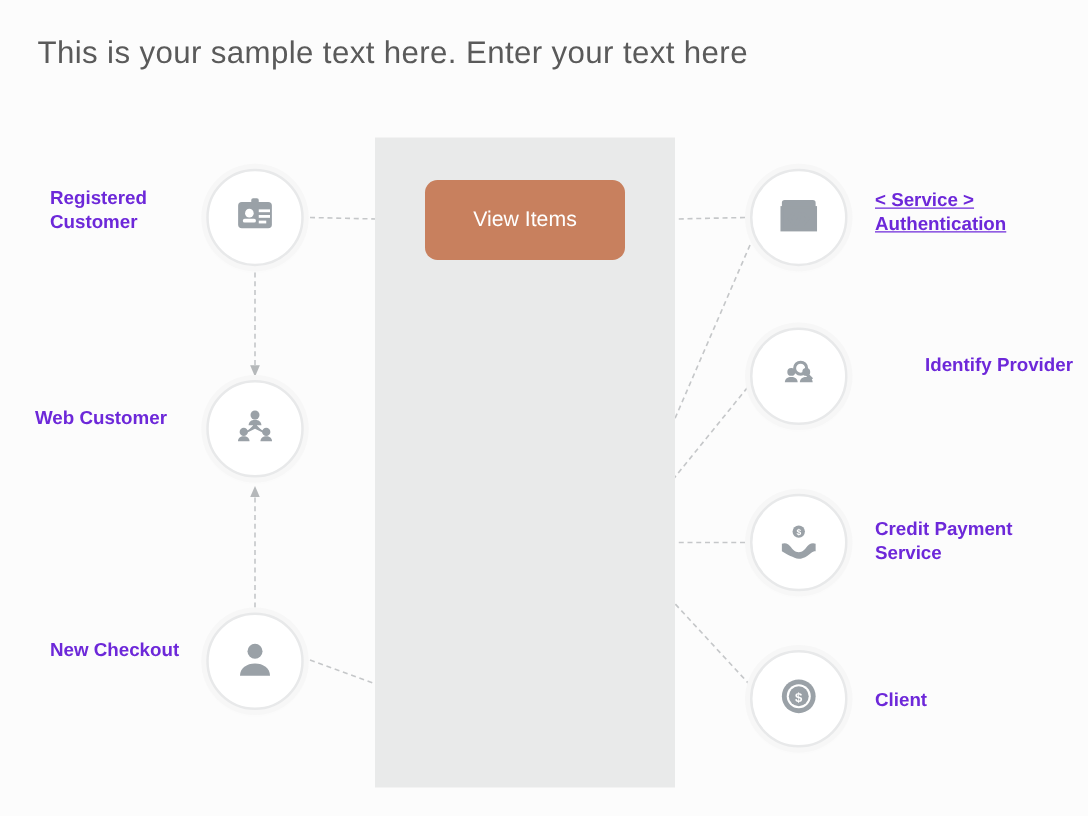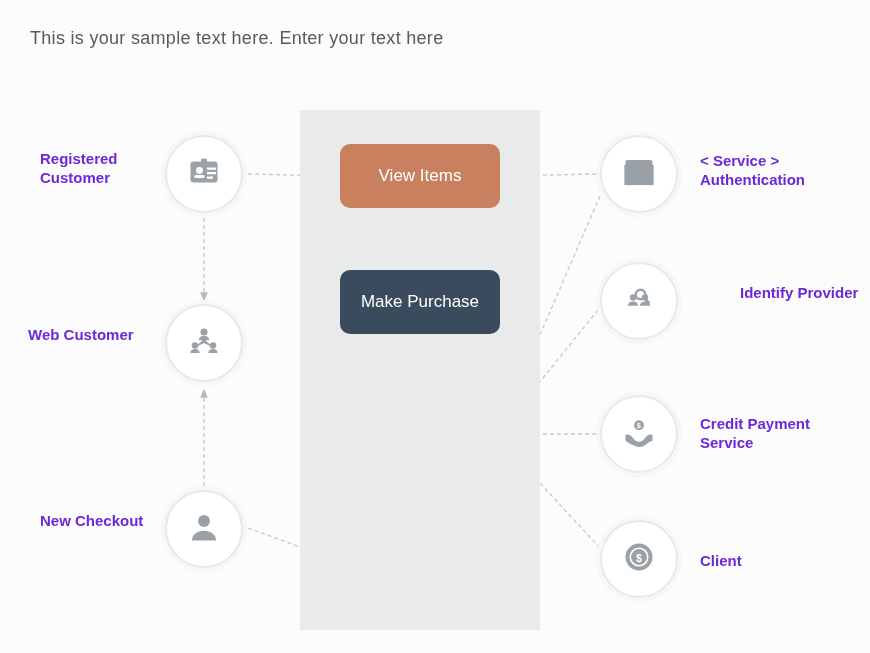--- a/index.html
+++ b/index.html
@@ -8,21 +8,21 @@
     height: 653px;
     font-family: "Segoe UI", Arial, sans-serif;
     background: #fcfcfc;
     position: relative;
     overflow: hidden;
   }
   .title {
     position: absolute;
     top: 28px;
     left: 30px;
-    font-size: 18px;
+    font-size: 25px;
     font-weight: 400;
     color: #5a5a5a;
     letter-spacing: .3px;
   }
   .center-panel {
     position: absolute;
     left: 300px;
     top: 110px;
     width: 240px;
     height: 520px;
@@ -119,21 +119,20 @@
 
   <line x1="598" y1="310" x2="504" y2="426" class="dashed" marker-end="url(#ah)"></line>
 
   <line x1="596" y1="434" x2="504" y2="434" class="dashed" marker-end="url(#ah)"></line>
 
   <line x1="600" y1="548" x2="504" y2="444" class="dashed" marker-end="url(#ah)"></line>
 </svg>
 
 <div class="center-panel">
   <div class="action-box a1">View Items</div>
-  <div class="action-box a2">Make Purchase</div>
 </div>
 
 <div class="circ L1">
   <span>
     <svg viewBox="0 0 24 24">
         <rect class="ic" x="3" y="5" width="18" height="14" rx="2"></rect>
         <circle fill="#fff" cx="9" cy="11" r="2.3"></circle>
         <rect fill="#fff" x="5.5" y="14" width="7" height="2" rx="1"></rect>
         <rect fill="#fff" x="14" y="9" width="6" height="1.5"></rect>
         <rect fill="#fff" x="14" y="12" width="6" height="1.5"></rect>
@@ -203,16 +202,16 @@
         <circle class="ic" cx="12" cy="12" r="5.3"></circle>
         <text x="12" y="15" text-anchor="middle" font-size="7" fill="#fff" font-weight="700">$</text>
       </svg>
   </span>
 </div>
 
 <div class="lbl ll" style="left:40px; top:150px;">Registered Customer</div>
 <div class="lbl ll" style="left:28px; top:326px;">Web Customer</div>
 <div class="lbl ll" style="left:40px; top:512px;">New Checkout</div>
 
-<div class="lbl rl" style="left:700px; top:152px;">&lt; Service &gt; Authentication</div>
+<div class="lbl rl" style="left:700px; top:152px;text-decoration:underline;">&lt; Service &gt; Authentication</div>
 <div class="lbl rl" style="left:740px; top:284px;">Identify Provider</div>
 <div class="lbl rl" style="left:700px; top:415px;">Credit Payment Service</div>
 <div class="lbl rl" style="left:700px; top:552px;">Client</div>
 
 </body></html>

